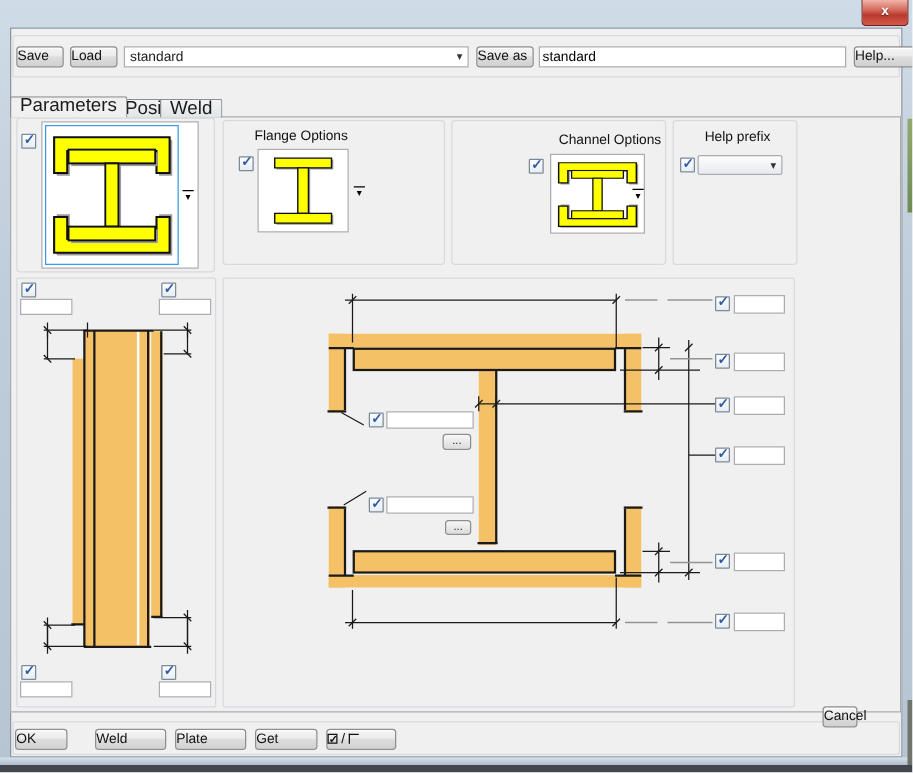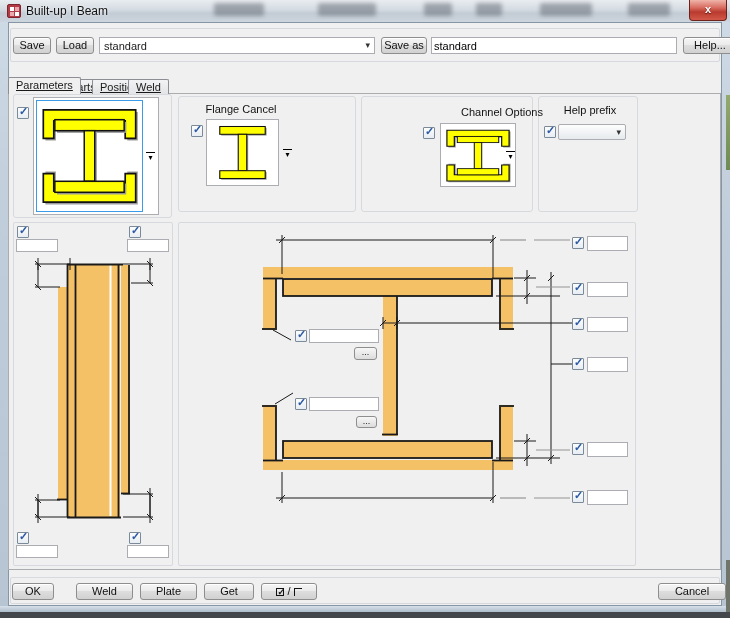--- a/index.html
+++ b/index.html
@@ -17,61 +17,51 @@
                background:linear-gradient(180deg,#f0b4aa 0%,#d6685c 40%,#b93a2e 60%,#d2594a 100%);
                border:1px solid #6e211b; border-top:none; border-radius:0 0 4px 4px; color:#fff;
                font-size:11px; font-weight:bold; text-align:center; line-height:19px; text-shadow:0 1px 1px #5f1812; cursor:pointer; }
   .dialog-body { position:absolute; left:8px; top:22px; width:714px; height:584px; background:#f0f0f0; border:1px solid #8796a4; }
   .bottom-glass { position:absolute; left:0; top:606px; width:730px; height:6px; background:linear-gradient(180deg,#d6e0e9,#aebdcb); }
   .desk-strip { position:absolute; left:0; top:612px; width:730px; height:6px; background:#43474b; }
   .green-sliver { position:absolute; left:726px; top:95px; width:4px; height:75px; background:linear-gradient(180deg,#93a96f,#6f8a55); }
   .gray-sliver { position:absolute; left:726px; top:560px; width:4px; height:52px; background:#70756c; }
   
   .btn { position:absolute; background:linear-gradient(180deg,#f5f5f5 0%,#ebebeb 45%,#dddddd 50%,#d1d1d1 100%);
-         border:1px solid #8e8e8e; border-radius:3px; text-align:center; font-size:11px; color:#111;
+         border:1px solid #8e8e8e; border-radius:3px; font-size:11px; color:#111;
          box-shadow:inset 0 1px 0 #fff; cursor:pointer; line-height:15px; }
   .field { position:absolute; background:#fff; border:1px solid #abadb3; font-size:11px; padding:0 2px; font-family:"Liberation Sans",sans-serif; }
   .cb { position:absolute; width:12px; height:12px; background:linear-gradient(180deg,#fdfdfd,#e7edf3); border:1px solid #7b8a99; border-radius:1px; cursor:pointer; }
   .cb .ck { position:absolute; left:1px; top:-3px; font-size:11px; font-weight:bold; color:#2c5aa5; }
   .grp { position:absolute; border:1px solid #d6dade; border-radius:3px; }
   .panel { position:absolute; border:1px solid #d6dade; border-radius:2px; }
   .seclabel { position:absolute; text-align:center; color:#111; }
   .picbox { position:absolute; background:#fff; border:1px solid #abadb3; }
   .pic-arrow { position:absolute; width:9px; border-top:1px solid #000; font-size:8px; line-height:8px; text-align:center; padding-top:1px; cursor:pointer; color:#000; }
   .combo { position:absolute; background:#fff; border:1px solid #abadb3; cursor:pointer; }
   .combo .arr { position:absolute; right:4px; top:2px; font-size:9px; color:#333; }
   .combo .val { position:absolute; left:4px; top:2px; font-size:11px; }
   .plate-combo { background:linear-gradient(180deg,#fdfdfd,#e6eaee); border-radius:2px; }
   .browse-btn { position:absolute; background:linear-gradient(180deg,#f7f7f7,#dcdcdc); border:1px solid #8e8e8e; border-radius:3px; font-size:9px; line-height:9px; text-align:center; cursor:pointer; }
-  .tab { position:absolute; top:79px; height:15px; background:linear-gradient(180deg,#f2f3f4,#e2e4e7); border:1px solid #8c8e94; border-bottom:none; border-radius:2px 2px 0 0; text-align:center; font-size:11px; line-height:14px; padding:0 7px; cursor:pointer;text-decoration:underline; }
+  .tab { position:absolute; top:79px; height:15px; background:linear-gradient(180deg,#f2f3f4,#e2e4e7); border:1px solid #8c8e94; border-bottom:none; border-radius:2px 2px 0 0; text-align:center; font-size:15px; line-height:14px; padding:0 7px; cursor:pointer; }
   .tab.active { top:77px; height:17px; background:#f0f0f0; z-index:3; }
   .tabline { position:absolute; left:8px; top:93px; width:713px; height:477px; border:1px solid #aaacb0; background:#f0f0f0; }
   .tgl-box { display:inline-block; width:8px; height:8px; border:1px solid #111; position:relative; top:1px; }
   .tgl-box .ck { position:absolute; left:0; top:-4px; font-size:9px; font-weight:bold; color:#111; }
   .tgl-empty { border-right:none; border-bottom:none; }
   svg { position:absolute; }
   .dim { stroke:#1a1a1a; stroke-width:1; fill:none; }
   .dimg { stroke:#949494; stroke-width:1.2; fill:none; }
   .edge { stroke:#1a1a1a; stroke-width:1.8; fill:none; }
 </style>
 </head>
 <body>
 
 <div id="stage">
 
-  <div class="titlebar">
-    <div class="smudge" style="left:214px;width:50px"></div>
-    <div class="smudge" style="left:318px;width:58px"></div>
-    <div class="smudge" style="left:424px;width:28px"></div>
-    <div class="smudge" style="left:476px;width:26px"></div>
-    <div class="smudge" style="left:540px;width:52px"></div>
-    <div class="smudge" style="left:628px;width:42px"></div>
-    <div class="app-icon"></div>
-    <div class="title-text">Built-up I Beam</div>
-  </div>
   <div class="close-btn">x</div>
 
   <div class="dialog-body"></div>
   <div class="bottom-glass"></div>
   <div class="desk-strip"></div>
   <div class="green-sliver"></div>
   <div class="gray-sliver"></div>
 
   <div class="panel" style="left:10px;top:28px;width:710px;height:34px"></div>
   <div class="btn" style="left:13px;top:37px;width:38px;height:17px">Save</div>
@@ -106,35 +96,35 @@
     <path d="M6,92 H94 V66 H84 V82 H16 V66 H6 Z" fill="#ffff00" stroke="#111" stroke-width="1.6"></path>
     <rect x="19" y="19" width="66" height="10" fill="#9c9c9c"></rect>
       <rect x="47" y="29" width="10" height="46" fill="#9c9c9c"></rect>
       <rect x="19" y="75" width="66" height="10" fill="#9c9c9c"></rect>
     <rect x="17" y="17" width="66" height="10" fill="#ffff00" stroke="#111" stroke-width="1.4"></rect>
     <rect x="45" y="27" width="10" height="46" fill="#ffff00" stroke="#111" stroke-width="1.4"></rect>
     <rect x="17" y="73" width="66" height="10" fill="#ffff00" stroke="#111" stroke-width="1.4"></rect>
   </svg>
   <div class="pic-arrow" style="left:146px;top:152px">▾</div>
 
-  <div class="seclabel" style="left:196px;top:103px;width:90px">Flange Cancel</div>
+  <div class="seclabel" style="left:196px;top:103px;width:90px">Flange Options</div>
   <span class="cb" style="left:191px;top:125px">
       <span class="ck">✓</span>
     </span>
   <svg class="picbox" style="left:206px;top:119px" width="73" height="67" viewBox="0 0 100 100" preserveAspectRatio="none">
     <rect x="20" y="12" width="64" height="12" fill="#9c9c9c"></rect>
       <rect x="46" y="24" width="12" height="54" fill="#9c9c9c"></rect>
       <rect x="20" y="80" width="64" height="12" fill="#9c9c9c"></rect>
     <rect x="18" y="10" width="64" height="12" fill="#ffff00" stroke="#111" stroke-width="1.6"></rect>
     <rect x="44" y="22" width="12" height="56" fill="#ffff00" stroke="#111" stroke-width="1.6"></rect>
     <rect x="18" y="78" width="64" height="12" fill="#ffff00" stroke="#111" stroke-width="1.6"></rect>
   </svg>
   <div class="pic-arrow" style="left:283px;top:149px">▾</div>
 
-  <div class="seclabel" style="left:452px;top:106px;width:100px">Channel Options</div>
+  <div class="seclabel" style="left:438px;top:106px;width:100px">Channel Options</div>
   <span class="cb" style="left:423px;top:127px">
       <span class="ck">✓</span>
     </span>
   <svg class="picbox" style="left:440px;top:123px" width="76" height="64" viewBox="0 0 100 100" preserveAspectRatio="none">
     <path d="M10,12 H94 V38 H84 V22 H20 V38 H10 Z" fill="#9c9c9c"></path>
     <path d="M10,94 H94 V64 H84 V84 H20 V64 H10 Z" fill="#9c9c9c"></path>
     <path d="M8,10 H92 V36 H82 V20 H18 V36 H8 Z" fill="#ffff00" stroke="#111" stroke-width="1.6"></path>
     <path d="M8,92 H92 V66 H82 V82 H18 V66 H8 Z" fill="#ffff00" stroke="#111" stroke-width="1.6"></path>
     <rect x="22" y="20" width="56" height="10" fill="#ffff00" stroke="#111" stroke-width="1.4"></rect>
     <rect x="45" y="30" width="10" height="42" fill="#ffff00" stroke="#111" stroke-width="1.4"></rect>
@@ -326,15 +316,15 @@
   <div class="panel" style="left:10px;top:577px;width:710px;height:27px"></div>
   <div class="btn" style="left:12px;top:583px;width:42px;height:17px">OK</div>
   <div class="btn" style="left:76px;top:583px;width:57px;height:17px">Weld</div>
   <div class="btn" style="left:140px;top:583px;width:57px;height:17px">Plate</div>
   <div class="btn" style="left:204px;top:583px;width:50px;height:17px">Get</div>
   <div class="btn" style="left:261px;top:583px;width:56px;height:17px">
     <span class="tgl-box"><span class="ck">✓</span></span>
     <span>/</span>
     <span class="tgl-box tgl-empty"></span>
   </div>
-  <div class="btn" style="left:658px;top:583px;width:68px;height:17px">Cancel</div>
+  <div class="btn" style="left:658px;top:565px;width:28px;height:17px">Cancel</div>
 
 </div>
 
 </body></html>

